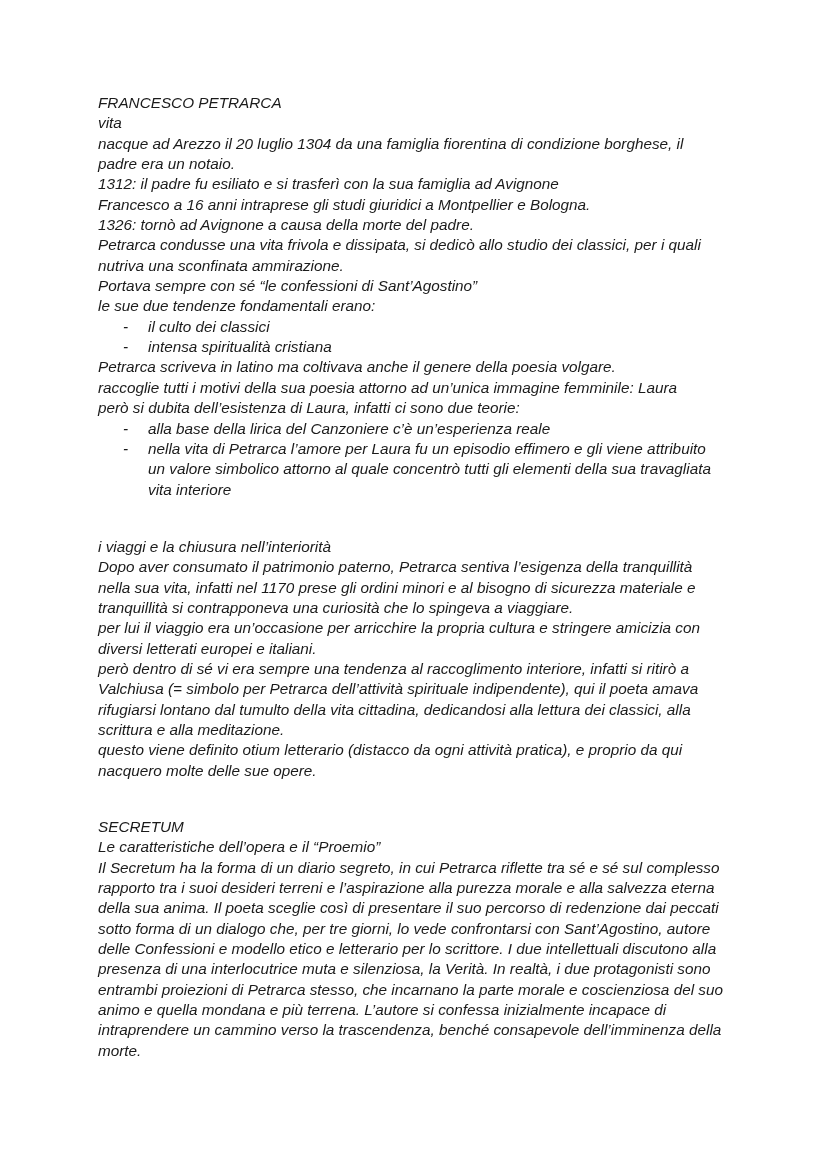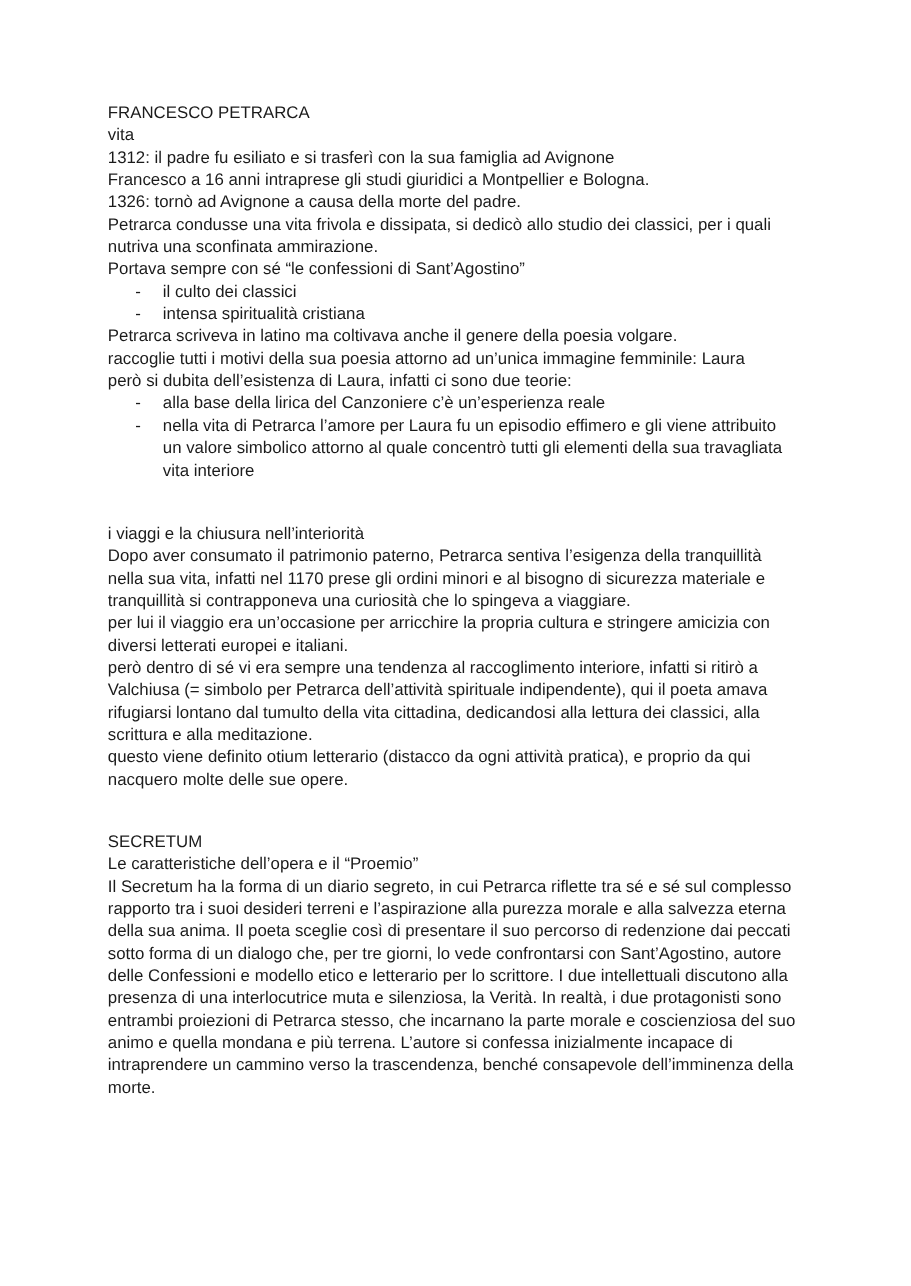--- a/index.html
+++ b/index.html
@@ -1,15 +1,15 @@
 <!DOCTYPE html>
 <html><head>
 <meta charset="utf-8">
 <style>
-  * { margin:0; padding:0; box-sizing:border-box; }
+  * { margin:0; padding:0; box-sizing:border-box;font-style:italic; }
   html,body { width:828px; height:1169px; }
   body {
     background:#ffffff;
     font-family:"Liberation Sans","DejaVu Sans",sans-serif;
     font-size:15.3px;
     line-height:20.35px;
     color:#1b1b1b;
     overflow:hidden;
   }
   .page { width:828px; height:1169px; padding:93px 88px 0 98px; background:#ffffff; }
@@ -21,26 +21,29 @@
   .section-secretum { margin-top:36px; }
 </style>
 </head>
 <body>
 
 <div class="page">
 
   <div class="section">
     <p class="para">FRANCESCO PETRARCA</p>
     <p class="para">vita</p>
+    <p class="para">nacque ad Arezzo il 20 luglio 1304 da una famiglia fiorentina di condizione borghese, il
+padre era un notaio.</p>
     <p class="para">1312: il padre fu esiliato e si trasferì con la sua famiglia ad Avignone</p>
     <p class="para">Francesco a 16 anni intraprese gli studi giuridici a Montpellier e Bologna.</p>
     <p class="para">1326: tornò ad Avignone a causa della morte del padre.</p>
     <p class="para">Petrarca condusse una vita frivola e dissipata, si dedicò allo studio dei classici, per i quali
 nutriva una sconfinata ammirazione.</p>
     <p class="para">Portava sempre con sé “le confessioni di Sant’Agostino”</p>
+    <p class="para">le sue due tendenze fondamentali erano:</p>
 
     <div class="list">
       <div class="list-item">
         <span class="bullet-marker">-</span>
         <span class="item-text">il culto dei classici</span>
       </div>
       <div class="list-item">
         <span class="bullet-marker">-</span>
         <span class="item-text">intensa spiritualità cristiana</span>
       </div>

